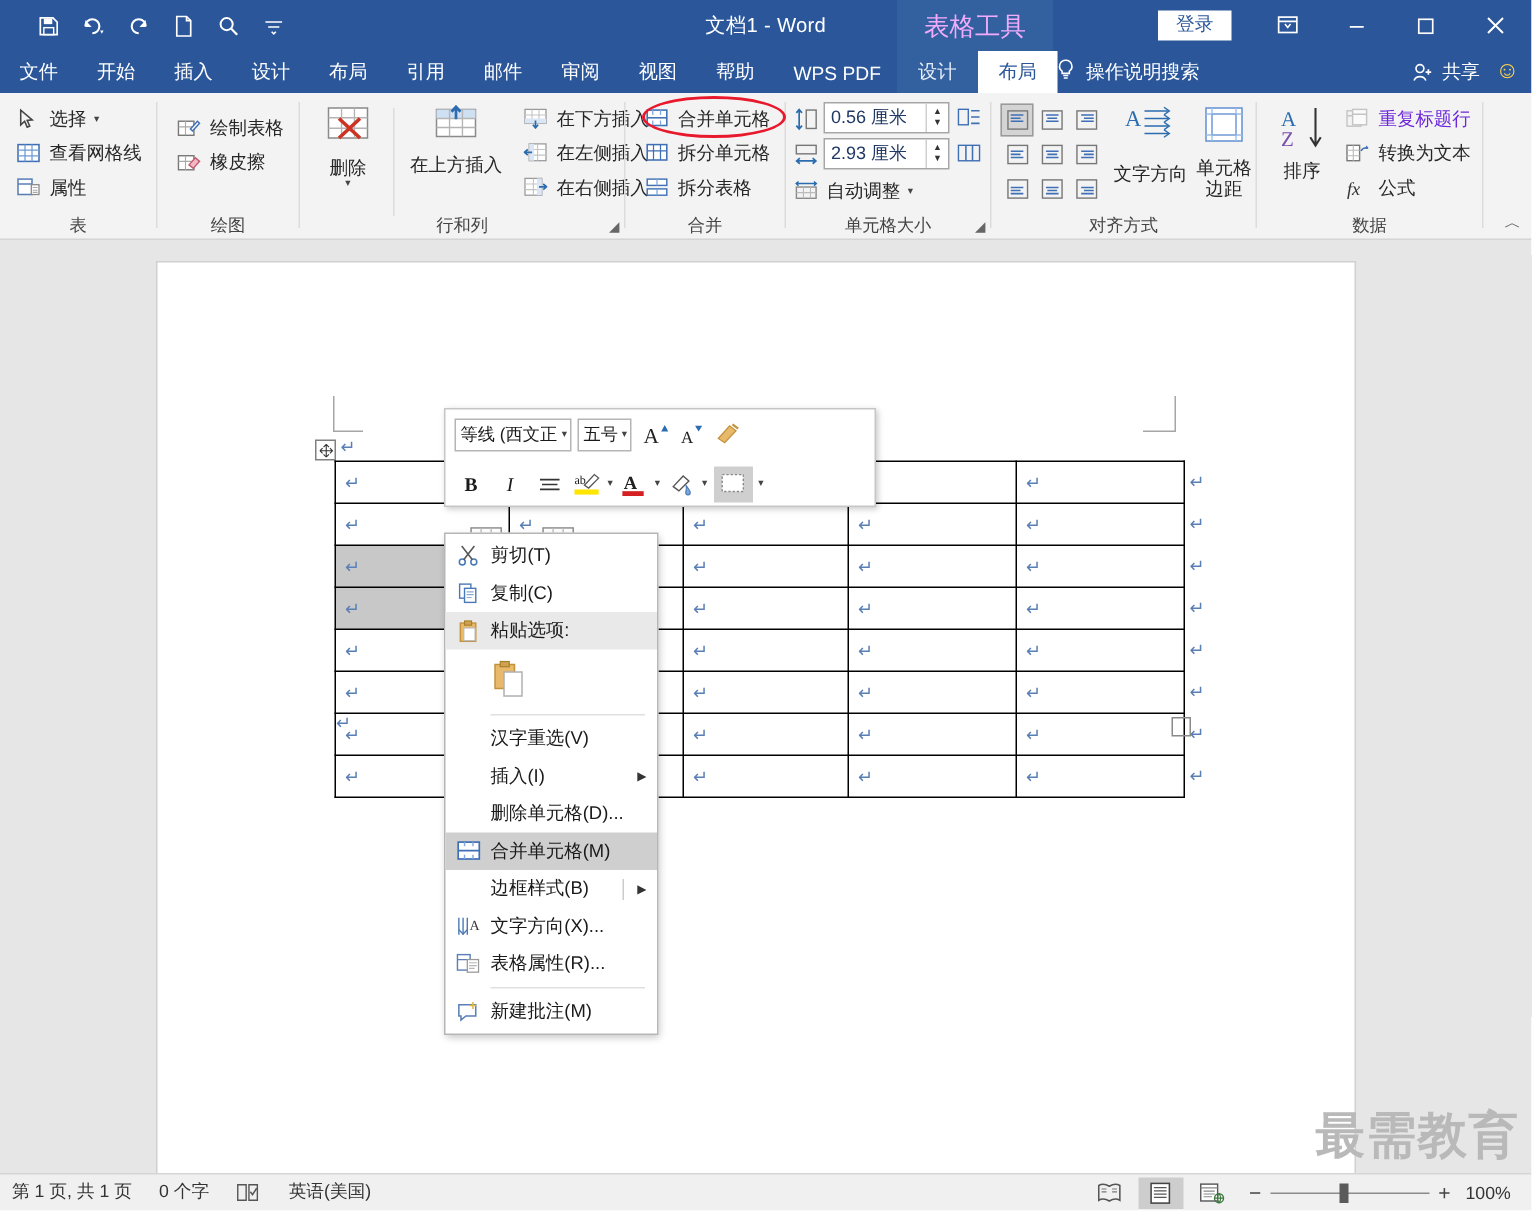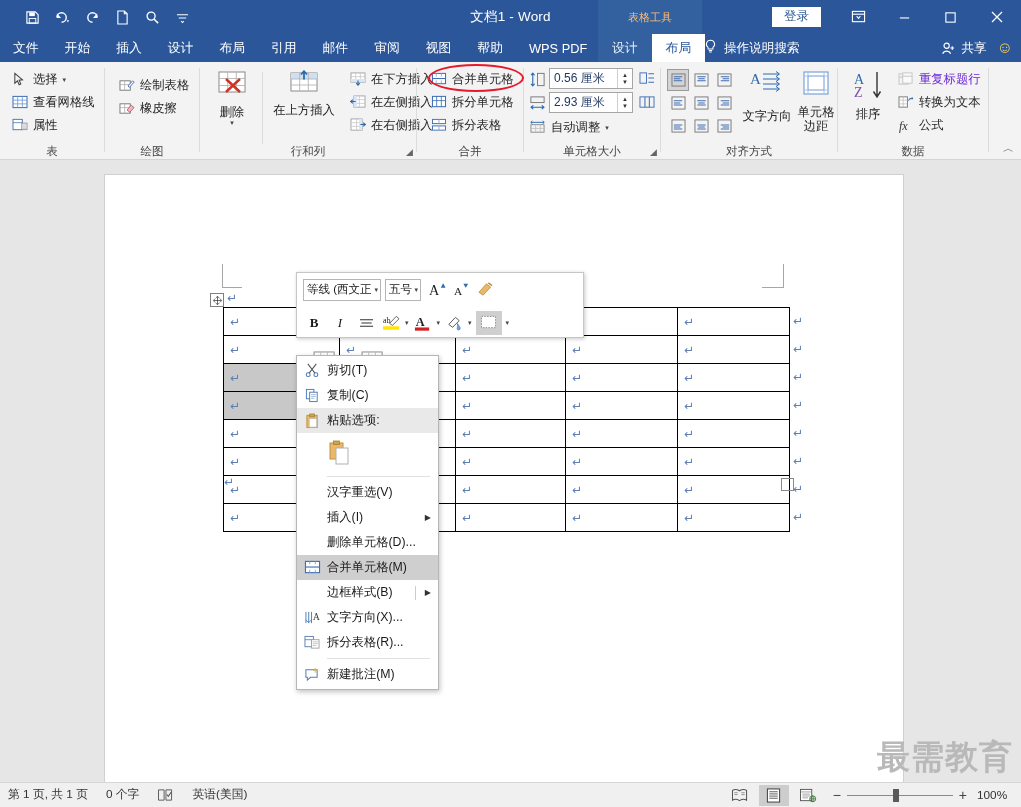--- a/index.html
+++ b/index.html
@@ -26,21 +26,21 @@
   .title-text {
     position: absolute; top: 0; left: 0; width: 1021px; height: 34px;
     display: flex; align-items: center; justify-content: center;
     color: #ffffff; font-size: 13.5px; letter-spacing: .2px;
     pointer-events: none;
   }
   .ctx-tooltab {
     position: absolute; top: 0; left: 598px; width: 104px; height: 34px;
     background: #33609f;
     display: flex; align-items: center; justify-content: center;
-    color: #fdba74; font-size: 11px;
+    color: #f0abfc; font-size: 17px;
   }
   .win-right { position: absolute; top: 0; right: 0; height: 34px; display: flex; align-items: center; }
   .signin {
     background: #ffffff; color: #2b579a; font-size: 12.5px;
     padding: 3px 12px 4px; margin-right: 14px; line-height: 1.1;
   }
   .wbtn {
     width: 46px; height: 34px; display: flex; align-items: center; justify-content: center;
     color: #ffffff; font-size: 13px;
   }
@@ -88,21 +88,21 @@
   }
   .ritem.dis { color: #6d28d9; }
   .bigbtn {
     display: flex; flex-direction: column; align-items: center; justify-content: flex-start;
     font-size: 12.3px; color: #262626; width: 100%;
   }
   .bigbtn .cap { margin-top: 2px; text-align: center; line-height: 14px; }
   .caret { font-size: 7px; color: #444; line-height: 1; }
 
   
-  .gicon { width: 17px; height: 15px; flex: 0 0 auto; text-align: center; }
+  .gicon { width: 17px; height: 15px; flex: 0 0 auto; }
 
   
   .spin {
     display: flex; align-items: center; border: 1px solid #a6a6a6; background: #fff;
     height: 21px; width: 84px; padding-left: 4px; font-size: 12px; color: #1f3864;
     justify-content: space-between;
   }
   .spin .arrows { display: flex; flex-direction: column; width: 15px; height: 19px;
     border-left: 1px solid #cfcfcf; align-items: center; justify-content: center; color: #333; }
   .spin .arrows span { font-size: 6px; line-height: 7px; }
@@ -961,21 +961,21 @@
     </div>
     <div class="mi">
       <span class="ic">
         <svg width="16" height="15" viewBox="0 0 17 16">
             <rect x="1" y="1.5" width="9" height="11" fill="#fff" stroke="#5a7fb5" stroke-width="1"></rect>
             <path d="M1 5h9" stroke="#5a7fb5" stroke-width=".9"></path>
             <rect x="8" y="5" width="8" height="9" fill="#fff" stroke="#999" stroke-width=".9"></rect>
             <path d="M9.2 7.3h5.6M9.2 9.3h5.6M9.2 11.3h4" stroke="#b5b5b5" stroke-width=".8"></path>
           </svg>
       </span>
-      <span class="lb">拆分表格(R)...</span>
+      <span class="lb">表格属性(R)...</span>
     </div>
     <div class="mi-sep"></div>
     <div class="mi">
       <span class="ic">
         <svg width="16" height="15" viewBox="0 0 17 16">
             <path d="M2 3h12v8H7l-3.5 3V11H2z" fill="#fff" stroke="#5a7fb5" stroke-width="1.1"></path>
             <path d="M12 1v5M9.5 3.5h5" stroke="#e0b84a" stroke-width="1.1"></path>
           </svg>
       </span>
       <span class="lb">新建批注(M)</span>

